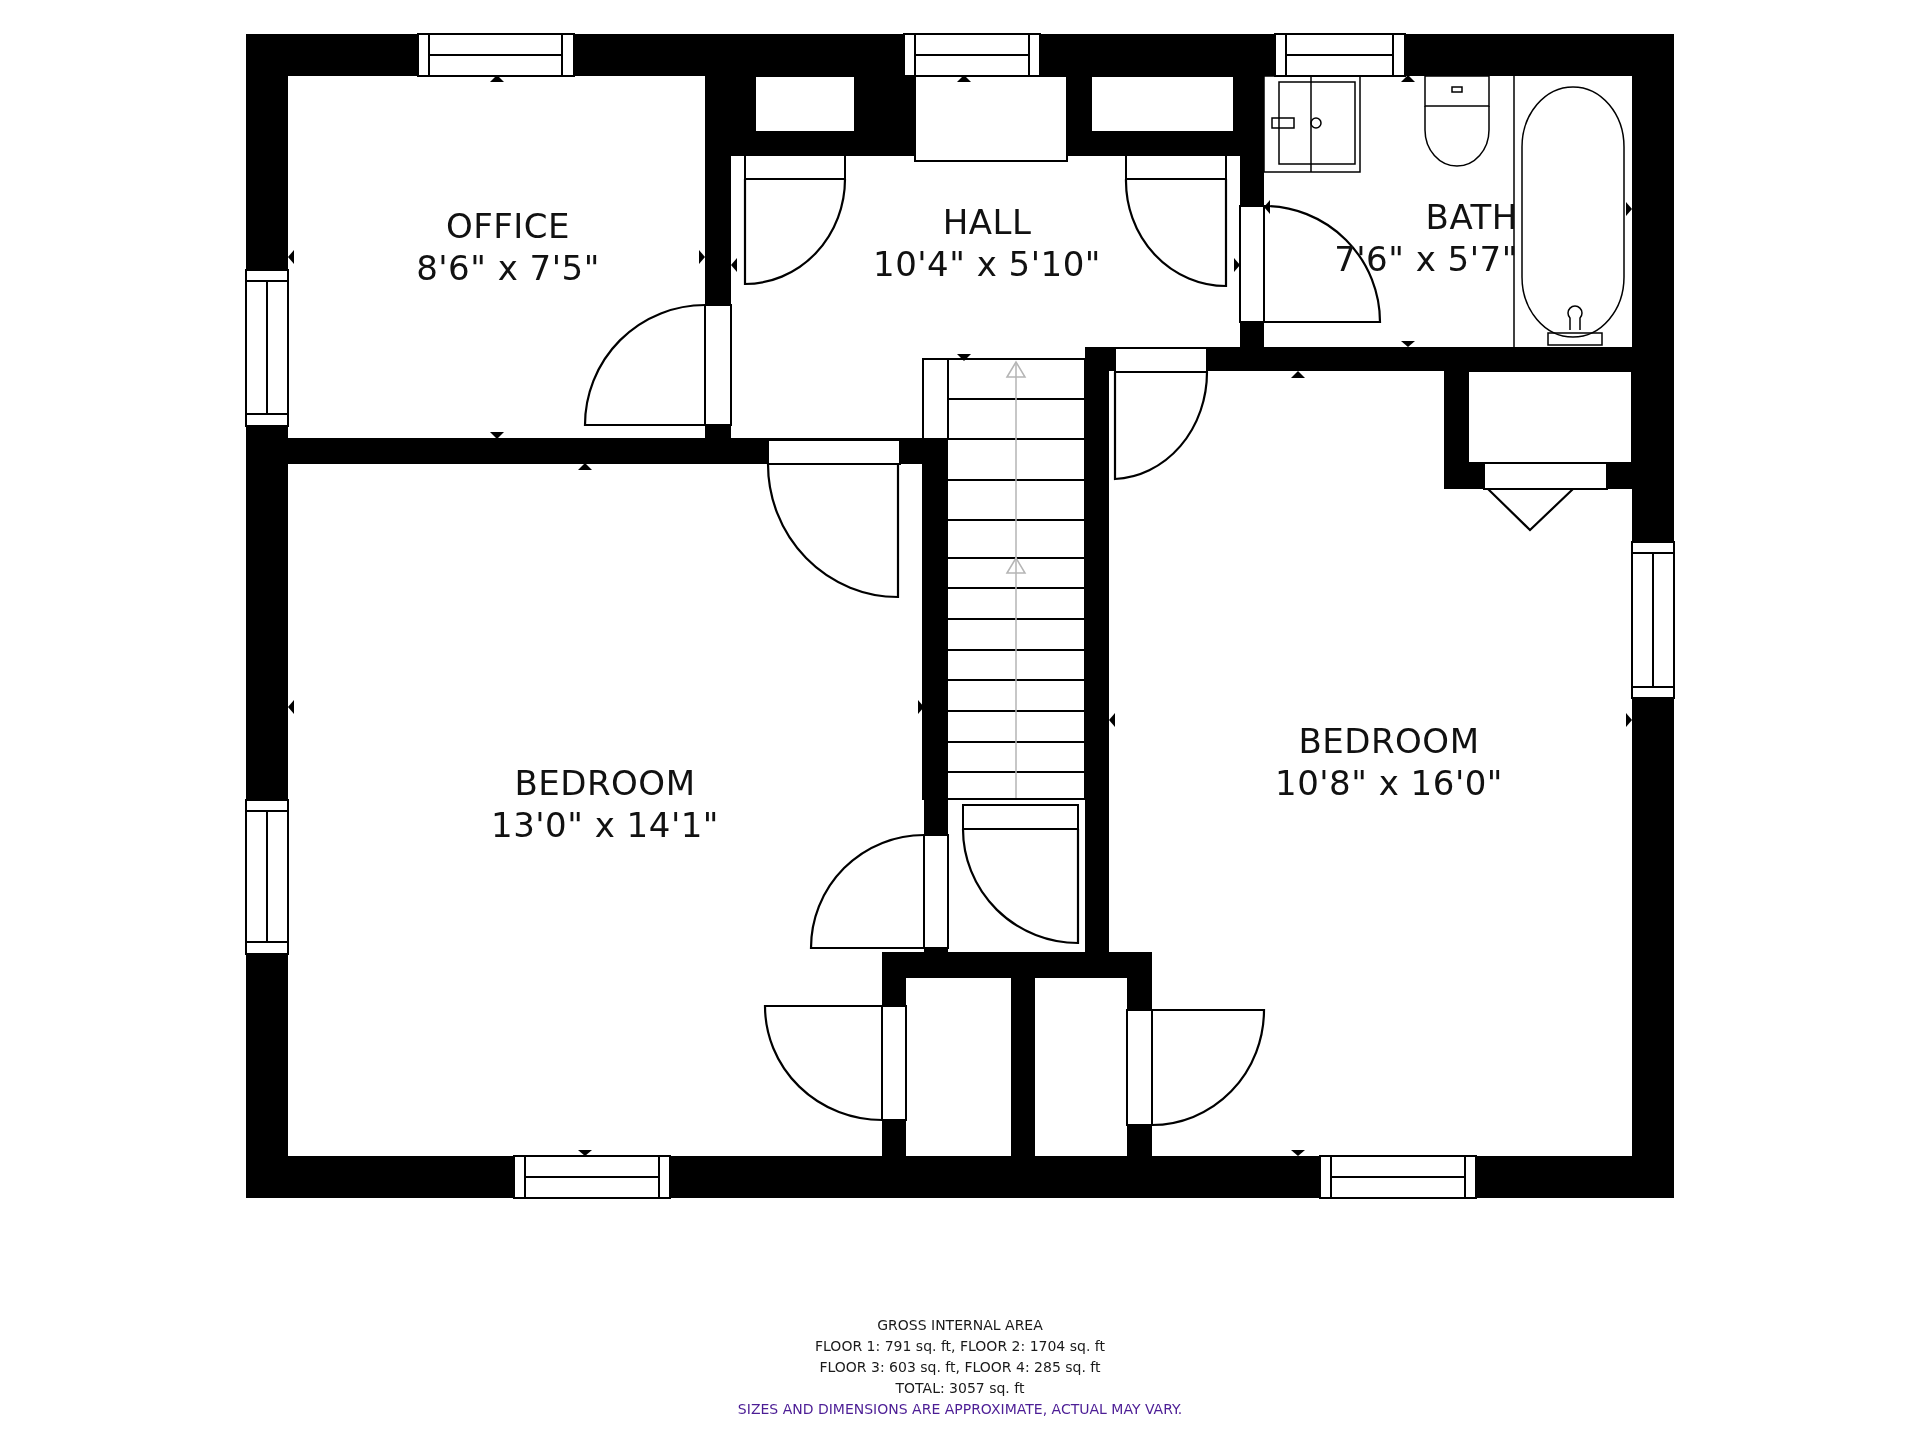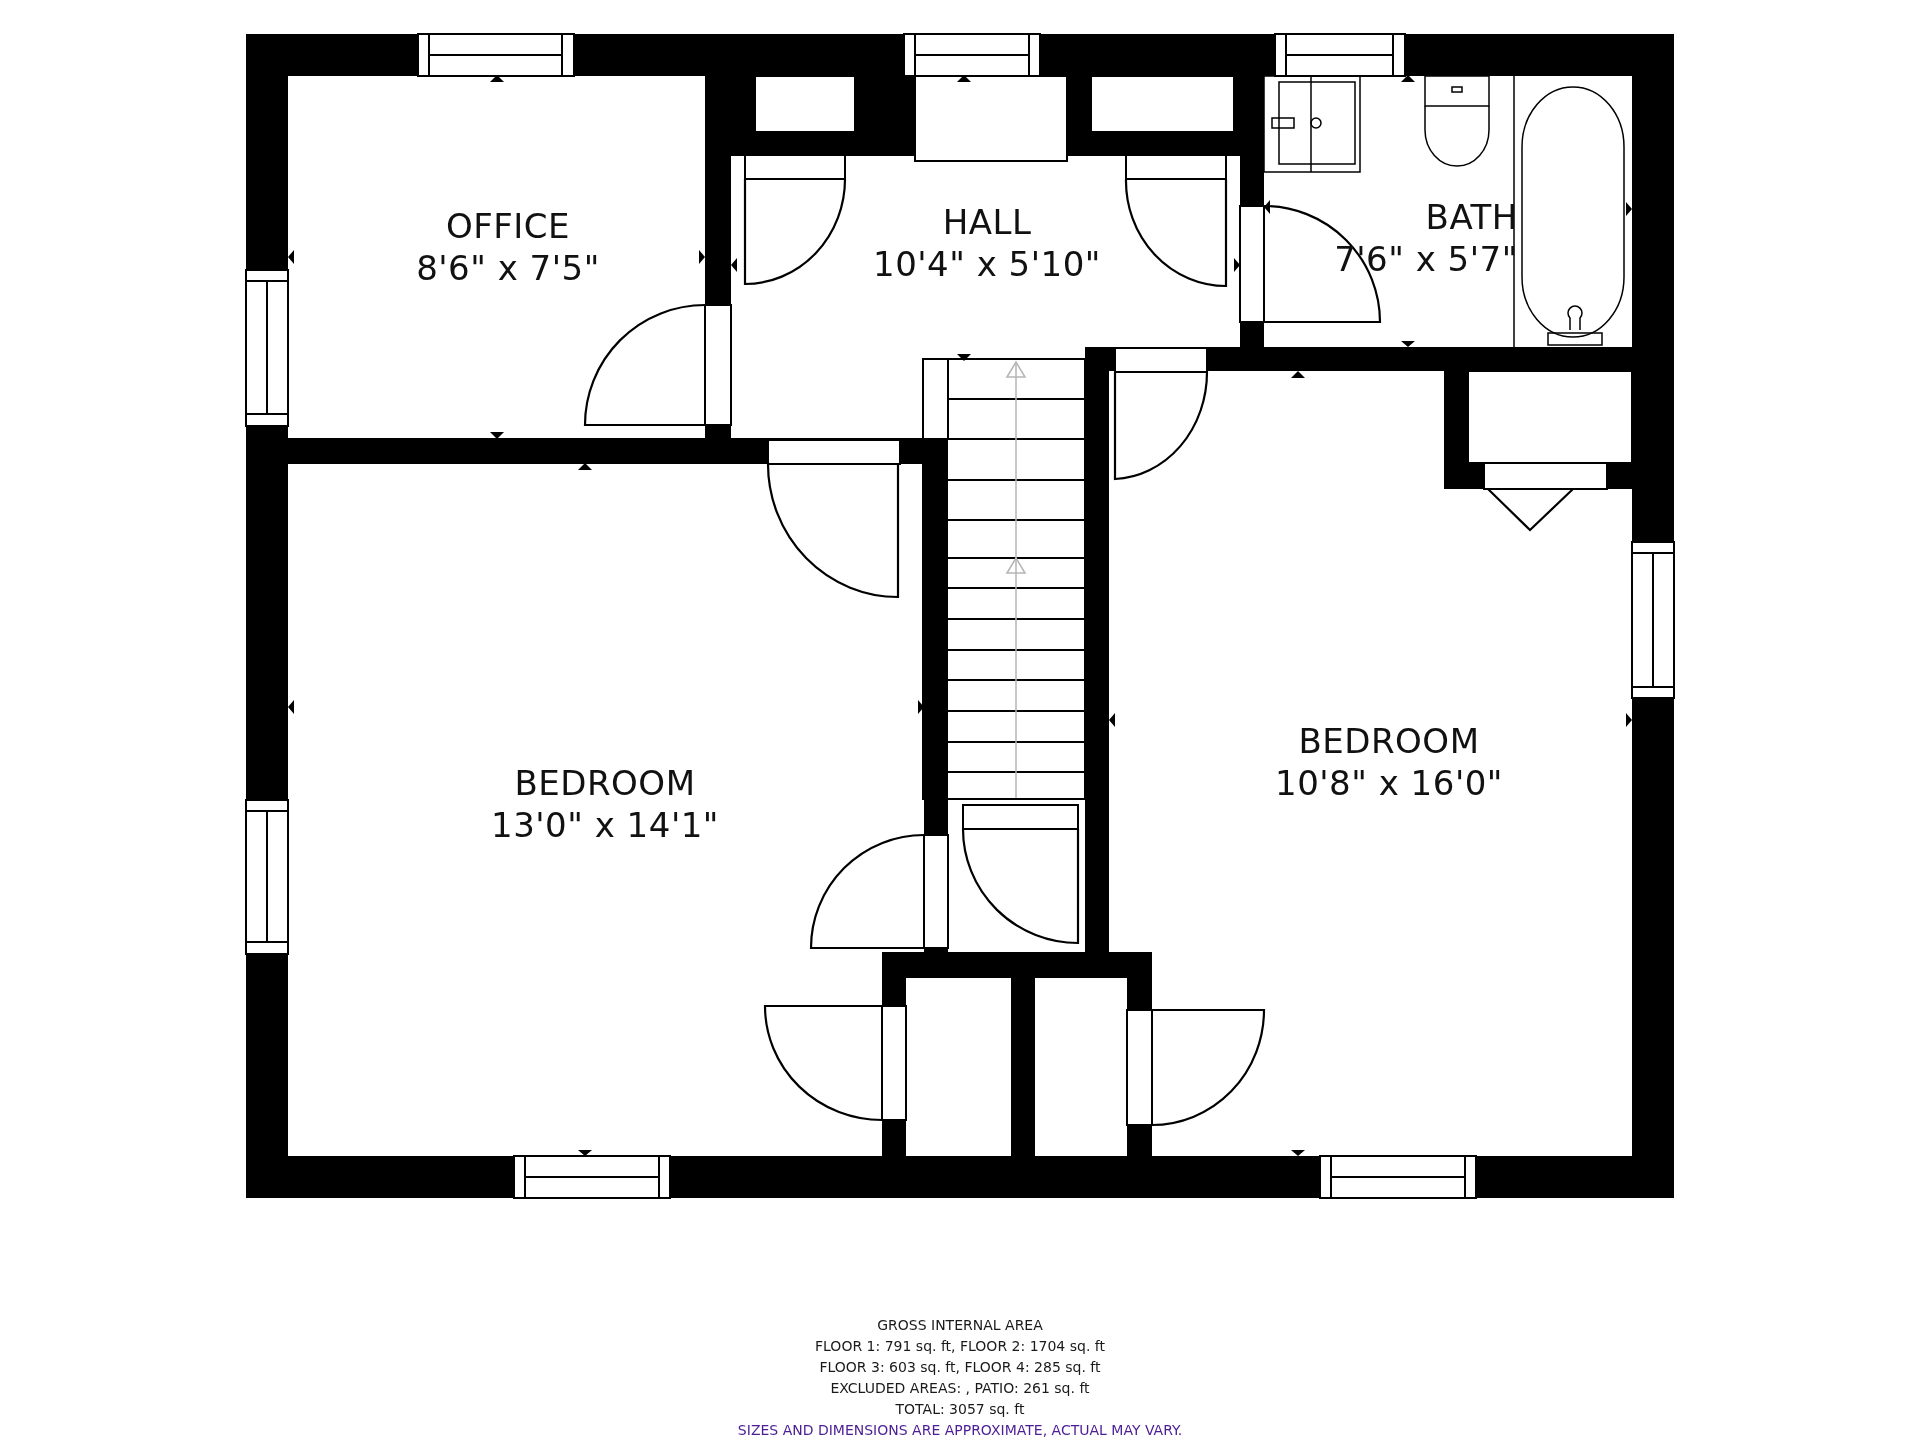--- a/index.html
+++ b/index.html
@@ -276,16 +276,15 @@
 </div>
 <div class="room-label" style="left:1389px; top:720px;">
   <div>BEDROOM</div>
   <div>10'8" x 16'0"</div>
 </div>
 
 <div class="footer">
   <div>GROSS INTERNAL AREA</div>
   <div>FLOOR 1: 791 sq. ft, FLOOR 2: 1704 sq. ft</div>
   <div>FLOOR 3: 603 sq. ft, FLOOR 4: 285 sq. ft</div>
-  <div>EXCLUDED AREAS: , PATIO: 261 sq. ft</div>
   <div>TOTAL: 3057 sq. ft</div>
   <div class="disclaimer">SIZES AND DIMENSIONS ARE APPROXIMATE, ACTUAL MAY VARY.</div>
 </div>
 
 </body></html>

